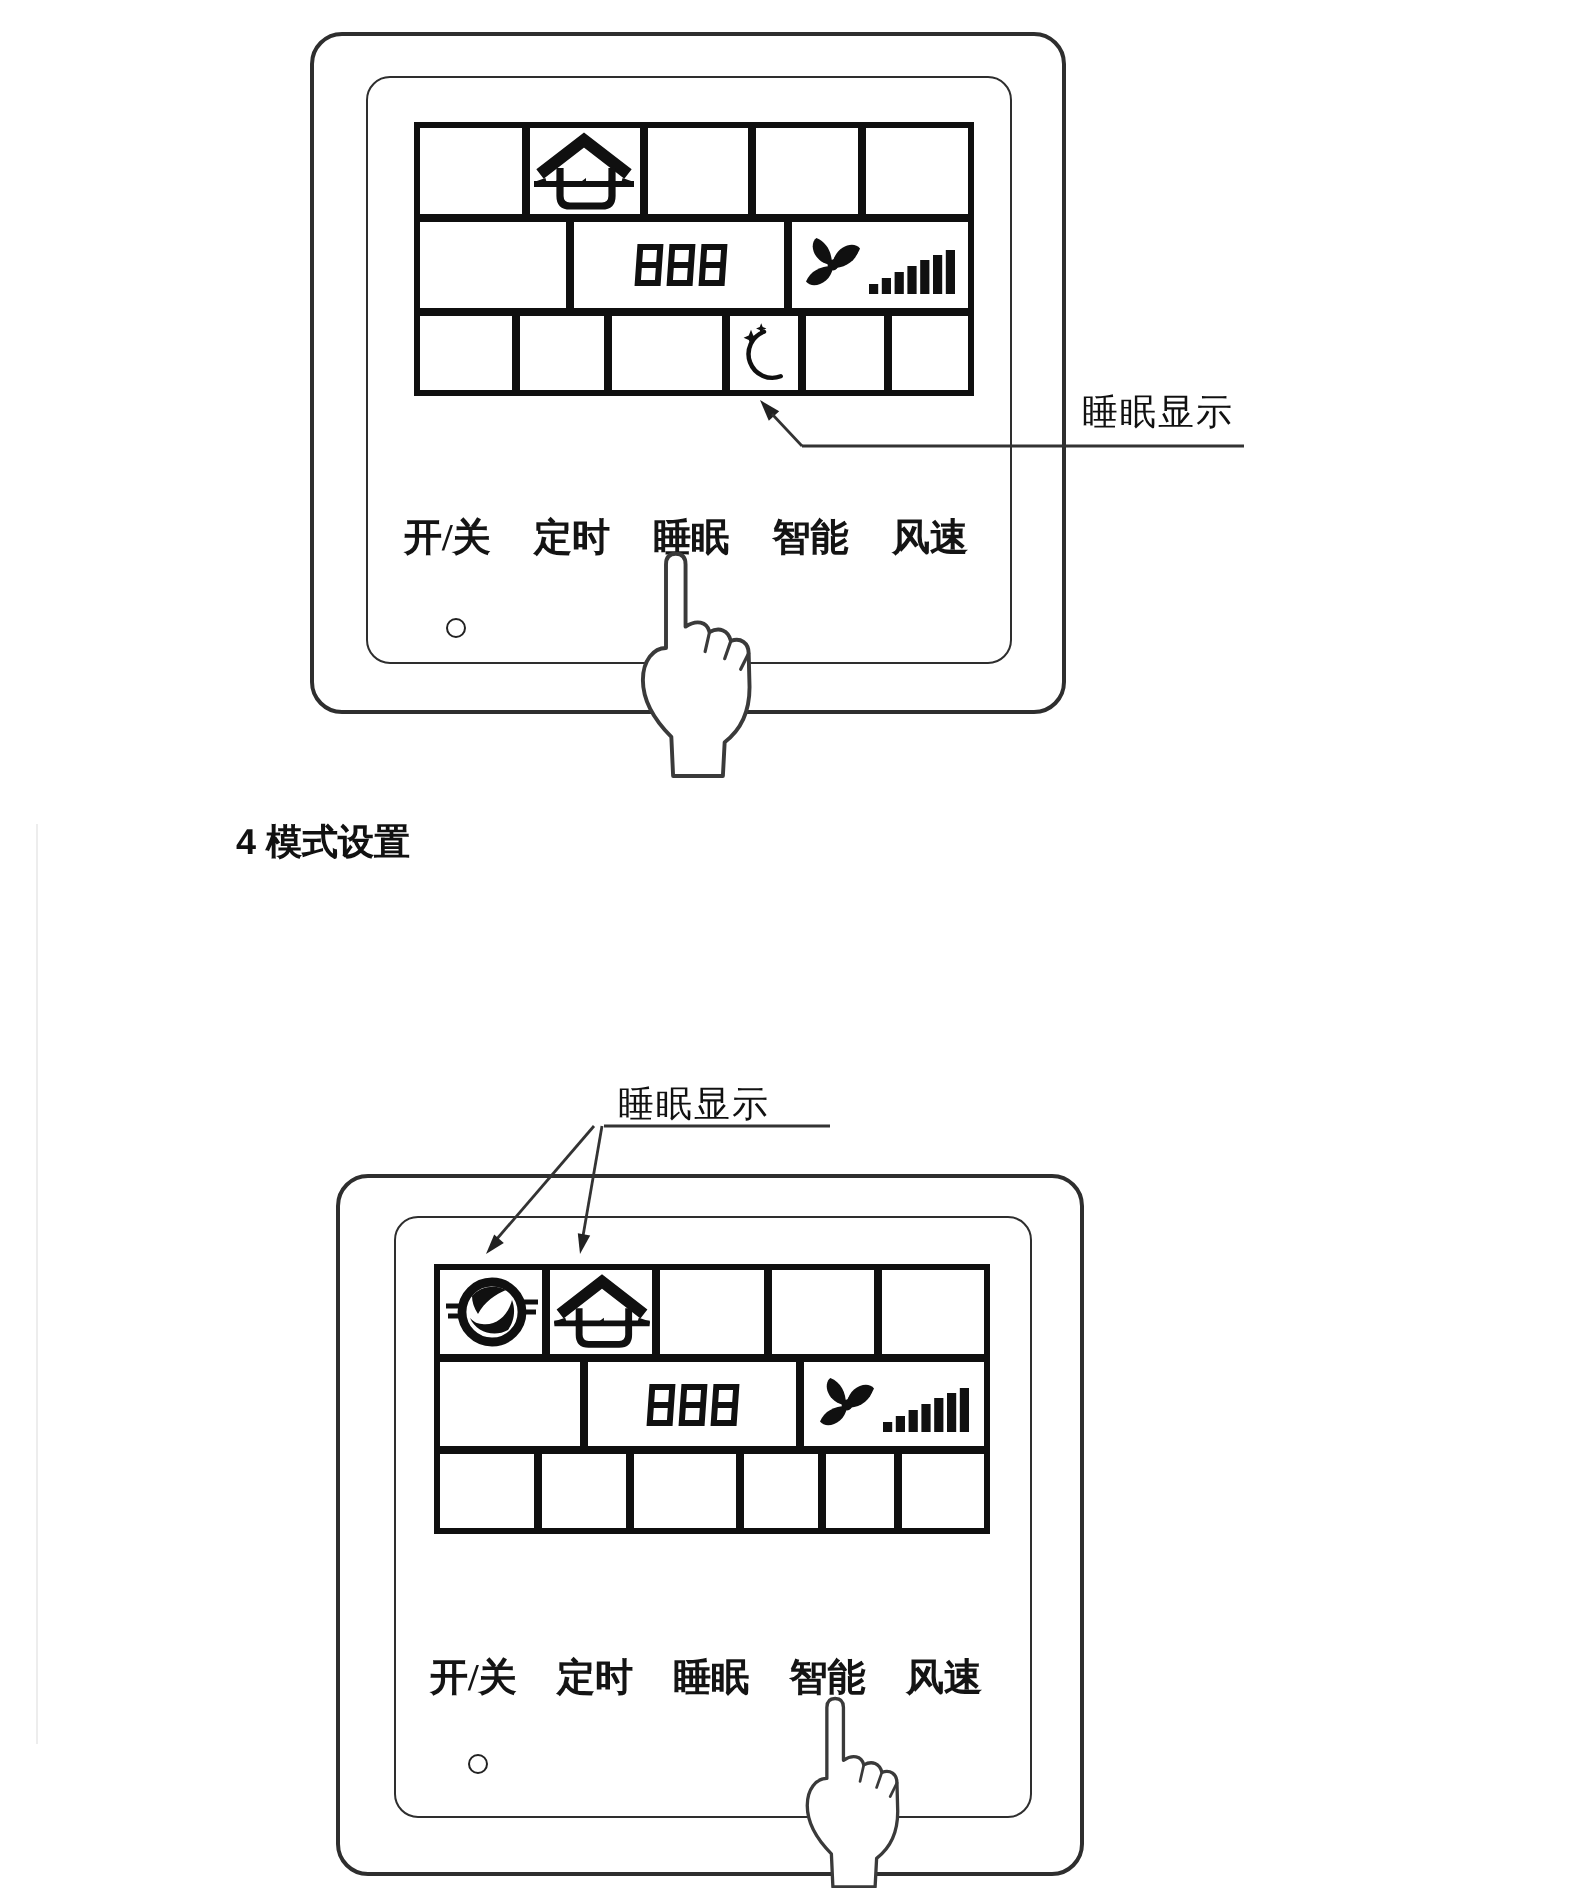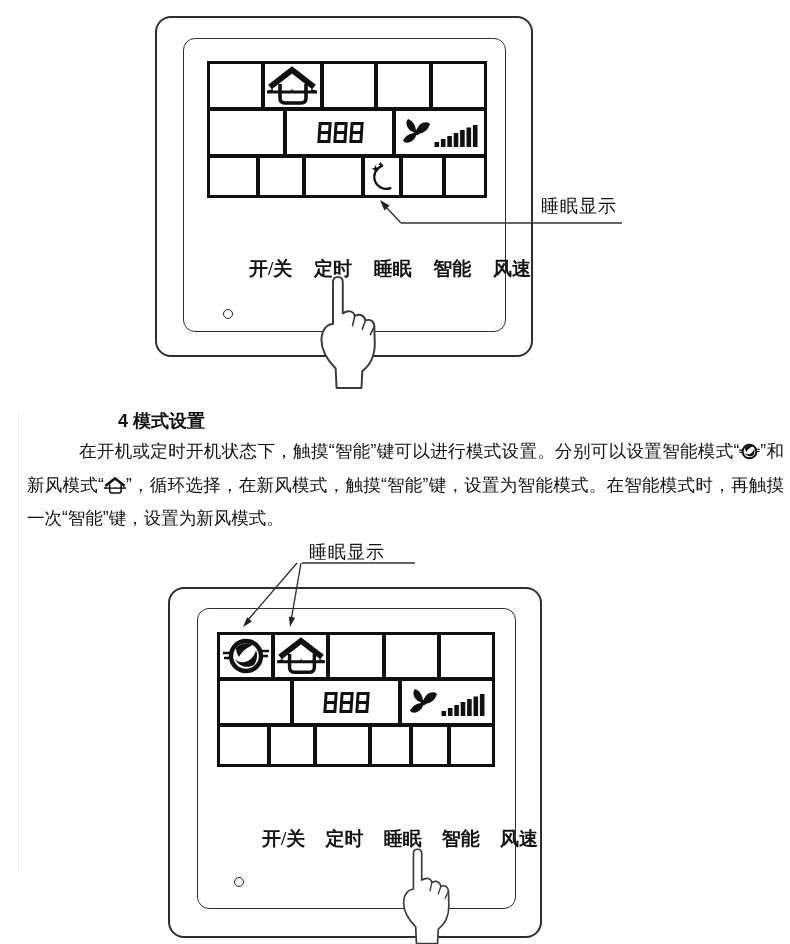--- a/index.html
+++ b/index.html
@@ -15,21 +15,21 @@
   .lcd{position:absolute;background:#0f0f0f;padding:3px;display:flex;flex-direction:column;gap:4px;box-sizing:border-box;}
   .lcd-row{display:flex;gap:4px;}
   .cell{background:#fff;display:flex;align-items:center;justify-content:center;overflow:visible;}
 
   
   .digits{display:flex;align-items:center;transform:skewX(-4deg);}
   .seg{width:7px;height:15px;border:3px solid #101010;margin:0 1.5px;position:relative;display:inline-block;}
   .seg::after{content:"";position:absolute;left:-2px;right:-2px;top:50%;margin-top:-1.5px;height:3px;background:#101010;}
 
   .btnrow{position:absolute;display:flex;justify-content:space-between;
-          font-family:"Liberation Serif",serif;font-size:19px;font-weight:bold;color:#141414;margin-left:47px;}
+          font-family:"Liberation Serif",serif;font-size:19px;font-weight:bold;color:#141414;}
   .led{position:absolute;width:8px;height:8px;border:1.6px solid #222;border-radius:50%;background:#fff;}
 
   .callout{position:absolute;font-family:"Liberation Serif",serif;font-size:18px;color:#111;letter-spacing:1px;white-space:nowrap;}
 
   .overlay{position:absolute;left:0;top:0;z-index:20;pointer-events:none;}
   .hand{position:absolute;z-index:30;}
 
   
   .heading{position:absolute;left:118px;top:409px;font-size:18px;font-weight:bold;color:#111;}
   .para{position:absolute;left:27px;top:437px;width:757px;font-size:17.5px;line-height:29.5px;
@@ -149,27 +149,20 @@
 
     <div class="callout" style="left:541px;top:194px;">睡眠显示</div>
 
     <svg class="hand" style="left:309px;top:274px;" width="80" height="116" viewBox="0 0 90 130">
         <use href="#icon-hand"></use>
       </svg>
   </div>
 
   <div class="heading">4 模式设置</div>
 
-  <div class="para">
-    <span>在开机或定时开机状态下，触摸“智能”键可以进行模式设置。分别可以设置智能模式“</span><span class="inline-icon"><svg width="21" height="19" viewBox="0 0 46 40">
-          <use href="#icon-swirl"></use>
-        </svg></span><span>”和新风模式“</span><span class="inline-icon"><svg width="22" height="19" viewBox="0 0 50 42">
-          <use href="#icon-house"></use>
-        </svg></span><span>”，循环选择，在新风模式，触摸“智能”键，设置为智能模式。在智能模式时，再触摸一次“智能”键，设置为新风模式。</span>
-  </div>
 
   <div>
     <div class="callout" style="left:309px;top:540px;">睡眠显示</div>
 
     <div class="panel-outer" style="left:168px;top:587px;width:370px;height:347px;"></div>
     <div class="panel-inner" style="left:197px;top:608px;width:317px;height:299px;"></div>
 
     <div class="lcd" style="left:217px;top:632px;width:278px;height:135px;">
       <div class="lcd-row" style="height:42px;">
         <div class="cell" style="flex:1">

